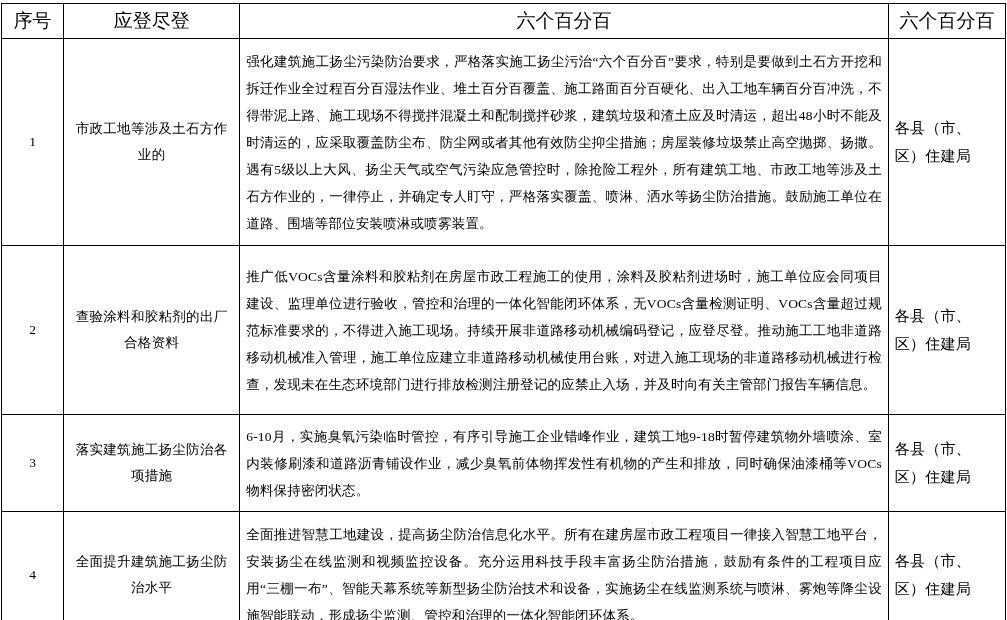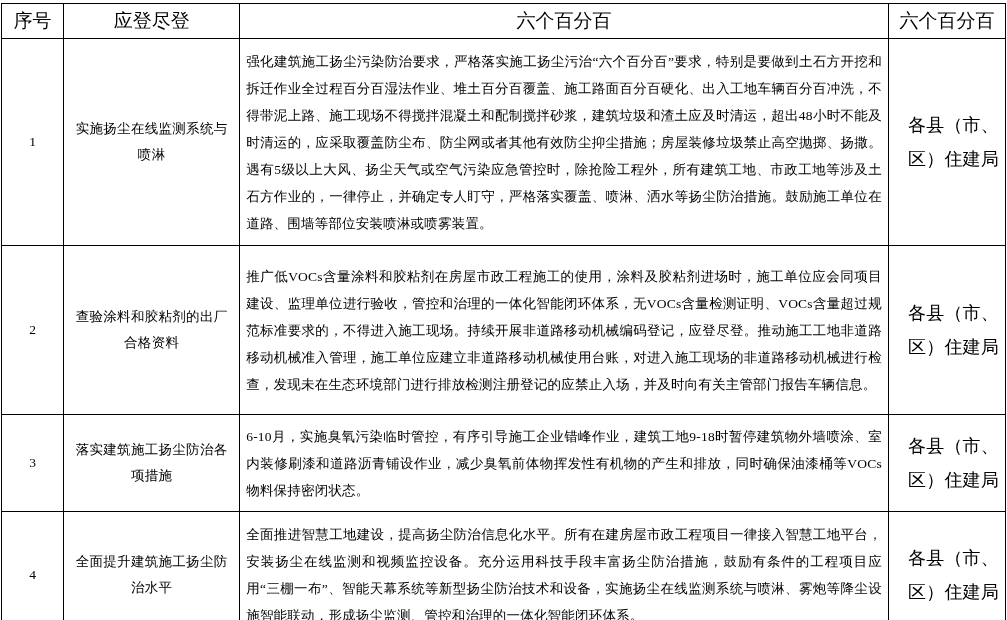--- a/index.html
+++ b/index.html
@@ -56,22 +56,22 @@
   }
   td.cell-detail {
     text-align: justify;
     text-justify: inter-ideograph;
     font-size: 13.5px;
     line-height: 2.0;
     letter-spacing: 0.2px;
     padding: 6px 8px 6px 7px;
   }
   td.cell-unit {
-    text-align: right;
-    font-size: 18px;
+    text-align: left;
+    font-size: 15px;
     line-height: 1.9;
     padding-left: 7px;
     letter-spacing: 0.2px;
   }
   .row-1 td { height: 198px; }
   .row-2 td { height: 160px; }
   .row-3 td { height: 88px; }
   .row-4 td { height: 118px; }
 </style>
 </head>
@@ -89,21 +89,21 @@
       <tr>
         <td>序号</td>
         <td>应登尽登</td>
         <td>六个百分百</td>
         <td>六个百分百</td>
       </tr>
     </thead>
     <tbody>
       <tr class="row-1">
         <td class="cell-no">1</td>
-        <td class="cell-task">实施扬尘在线监测系统与喷淋</td>
+        <td class="cell-task">市政工地等涉及土石方作业的</td>
         <td class="cell-detail">强化建筑施工扬尘污染防治要求，严格落实施工扬尘污治“六个百分百”要求，特别是要做到土石方开挖和拆迁作业全过程百分百湿法作业、堆土百分百覆盖、施工路面百分百硬化、出入工地车辆百分百冲洗，不得带泥上路、施工现场不得搅拌混凝土和配制搅拌砂浆，建筑垃圾和渣土应及时清运，超出48小时不能及时清运的，应采取覆盖防尘布、防尘网或者其他有效防尘抑尘措施；房屋装修垃圾禁止高空抛掷、扬撒。遇有5级以上大风、扬尘天气或空气污染应急管控时，除抢险工程外，所有建筑工地、市政工地等涉及土石方作业的，一律停止，并确定专人盯守，严格落实覆盖、喷淋、洒水等扬尘防治措施。鼓励施工单位在道路、围墙等部位安装喷淋或喷雾装置。</td>
         <td class="cell-unit">各县（市、区）住建局</td>
       </tr>
       <tr class="row-2">
         <td class="cell-no">2</td>
         <td class="cell-task">查验涂料和胶粘剂的出厂合格资料</td>
         <td class="cell-detail">推广低VOCs含量涂料和胶粘剂在房屋市政工程施工的使用，涂料及胶粘剂进场时，施工单位应会同项目建设、监理单位进行验收，管控和治理的一体化智能闭环体系，无VOCs含量检测证明、VOCs含量超过规范标准要求的，不得进入施工现场。持续开展非道路移动机械编码登记，应登尽登。推动施工工地非道路移动机械准入管理，施工单位应建立非道路移动机械使用台账，对进入施工现场的非道路移动机械进行检查，发现未在生态环境部门进行排放检测注册登记的应禁止入场，并及时向有关主管部门报告车辆信息。</td>
         <td class="cell-unit">各县（市、区）住建局</td>
       </tr>
       <tr class="row-3">

